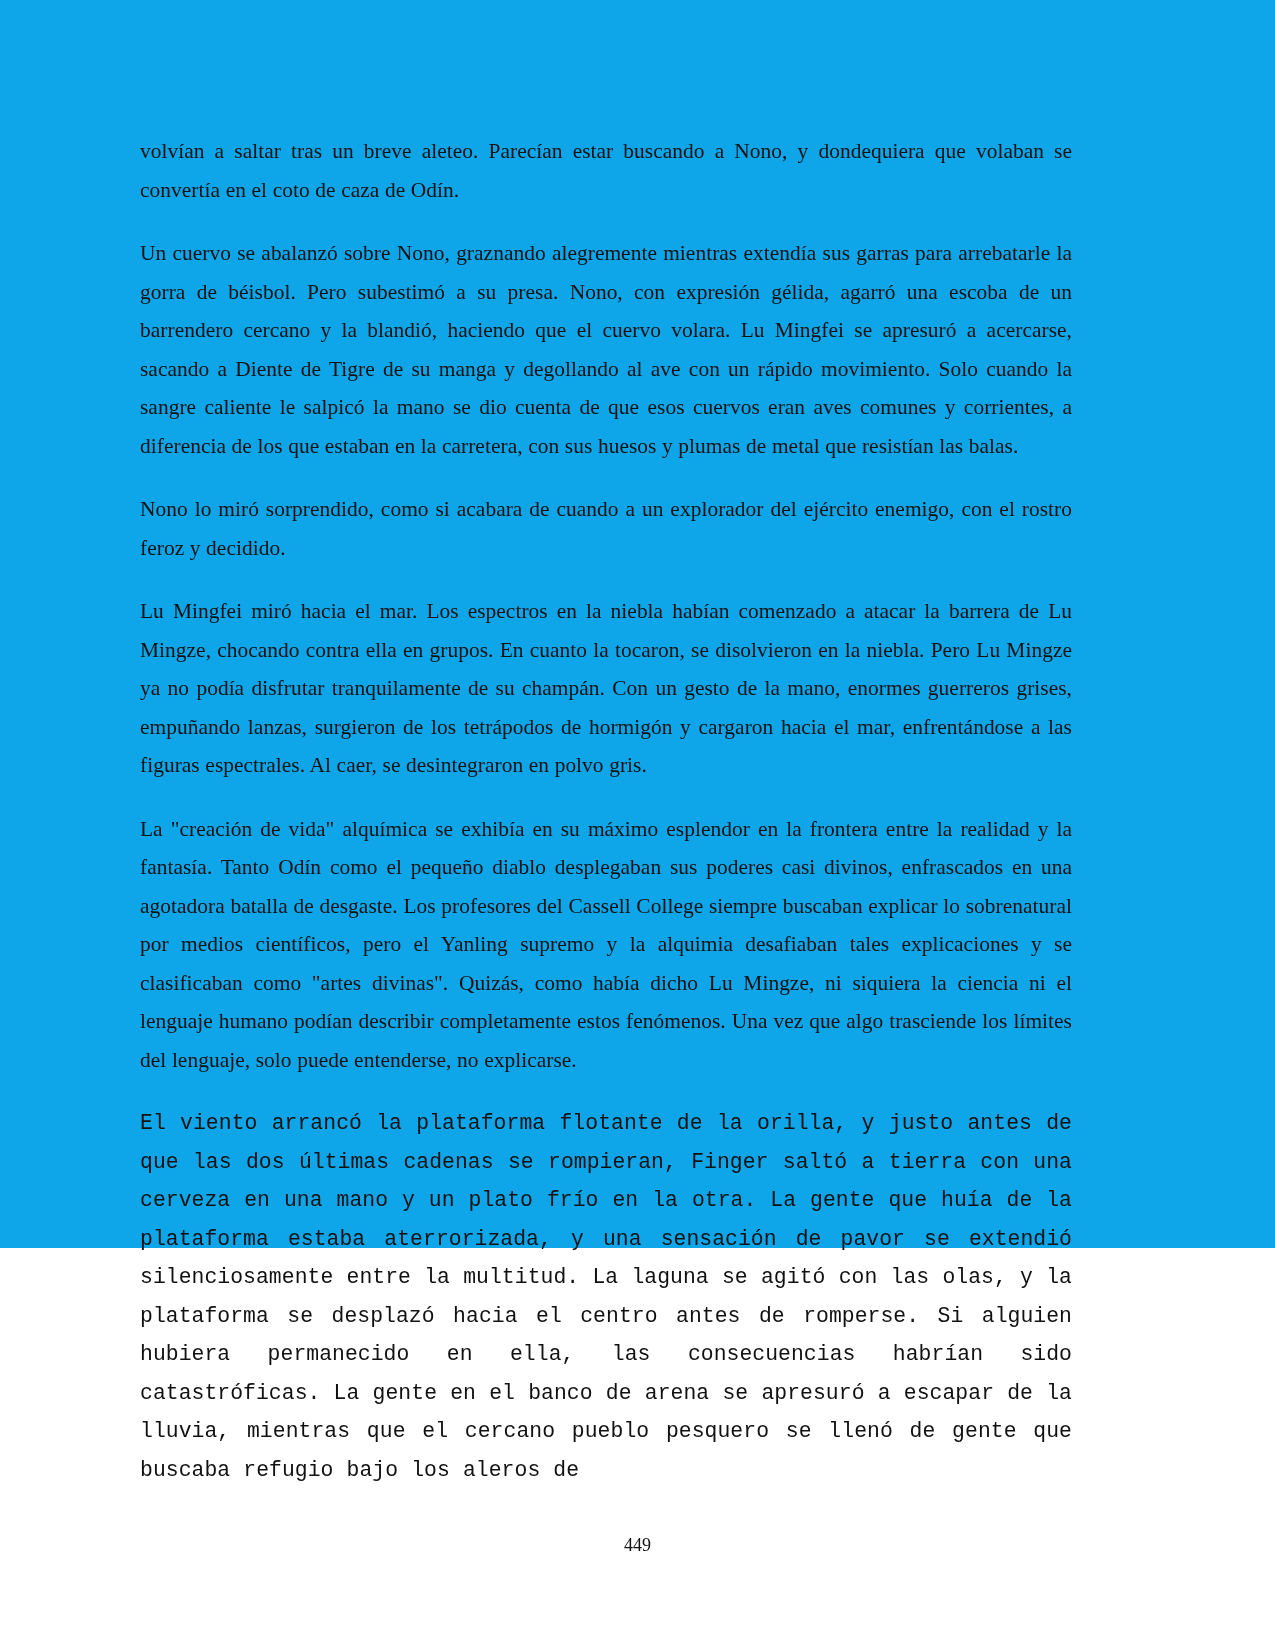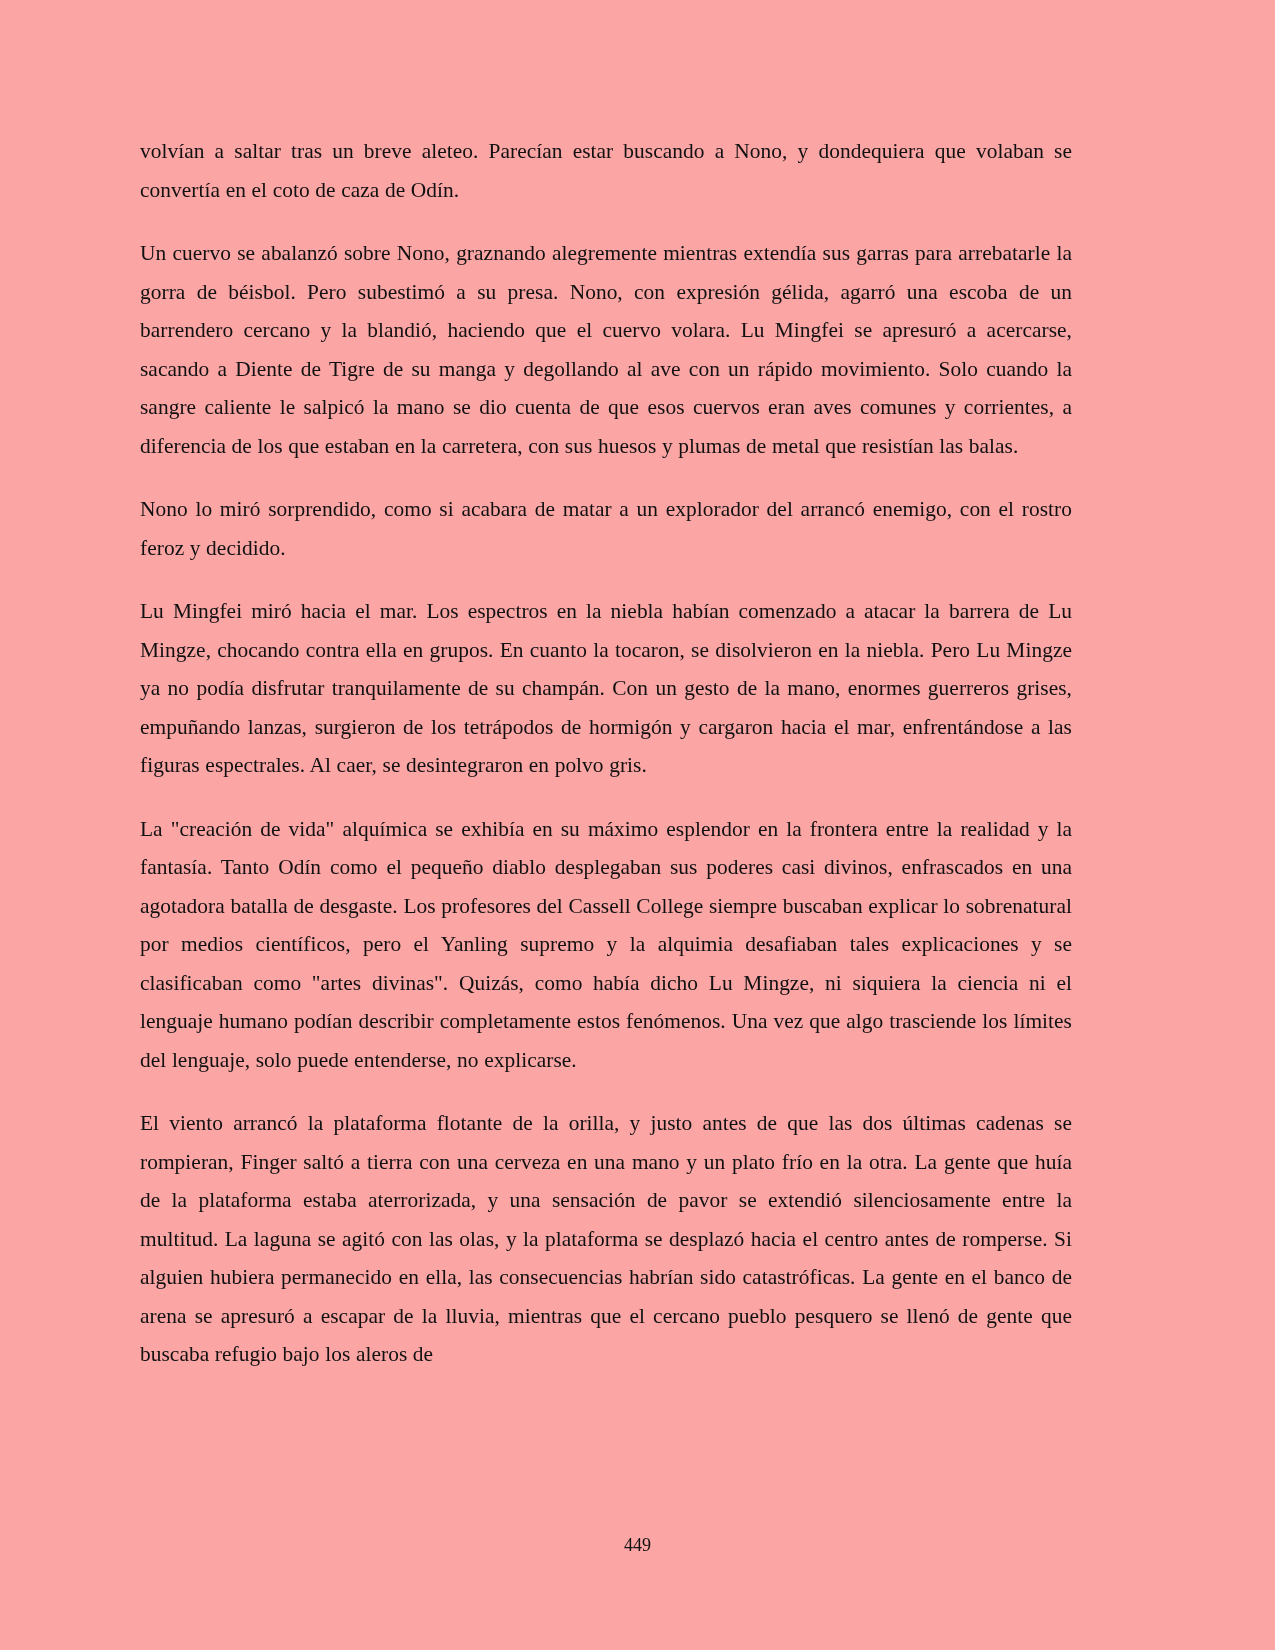--- a/index.html
+++ b/index.html
@@ -13,22 +13,22 @@
     position: relative;
     font-family: "Liberation Serif", "DejaVu Serif", serif;
     color: #000000;
     -webkit-font-smoothing: antialiased;
   }
   .page {
     position: absolute;
     left: 0;
     top: 0;
     width: 1275px;
-    height: 1650px;
-    background: #fca5a5;
+    height: 1248px;
+    background: #0ea5e9;
     box-sizing: border-box;
   }
   .text-column {
     position: absolute;
     left: 140px;
     top: 132px;
     width: 932px;
   }
   p.body-paragraph {
     margin: 0 0 25px 0;
@@ -36,41 +36,42 @@
     line-height: 38.5px;
     text-align: justify;
     text-justify: inter-word;
     letter-spacing: 0.05px;
     word-spacing: 0.2px;
     color: #111111;
     hyphens: none;
   }
   p.body-paragraph:last-child {
     margin-bottom: 8px;
+    font-family: Liberation Mono, monospace;
   }
   .page-number {
     position: absolute;
     left: 0;
     top: 1532px;
     width: 1275px;
     text-align: center;
     font-size: 18px;
     line-height: 26px;
     color: #111111;
   }
 </style>
 </head>
 <body>
 
 <div class="page">
 
   <div class="text-column">
     <p class="body-paragraph">volvían a saltar tras un breve aleteo. Parecían estar buscando a Nono, y dondequiera que volaban se convertía en el coto de caza de Odín.</p>
     <p class="body-paragraph">Un cuervo se abalanzó sobre Nono, graznando alegremente mientras extendía sus garras para arrebatarle la gorra de béisbol. Pero subestimó a su presa. Nono, con expresión gélida, agarró una escoba de un barrendero cercano y la blandió, haciendo que el cuervo volara. Lu Mingfei se apresuró a acercarse, sacando a Diente de Tigre de su manga y degollando al ave con un rápido movimiento. Solo cuando la sangre caliente le salpicó la mano se dio cuenta de que esos cuervos eran aves comunes y corrientes, a diferencia de los que estaban en la carretera, con sus huesos y plumas de metal que resistían las balas.</p>
-    <p class="body-paragraph">Nono lo miró sorprendido, como si acabara de matar a un explorador del arrancó enemigo, con el rostro feroz y decidido.</p>
+    <p class="body-paragraph">Nono lo miró sorprendido, como si acabara de cuando a un explorador del ejército enemigo, con el rostro feroz y decidido.</p>
     <p class="body-paragraph">Lu Mingfei miró hacia el mar. Los espectros en la niebla habían comenzado a atacar la barrera de Lu Mingze, chocando contra ella en grupos. En cuanto la tocaron, se disolvieron en la niebla. Pero Lu Mingze ya no podía disfrutar tranquilamente de su champán. Con un gesto de la mano, enormes guerreros grises, empuñando lanzas, surgieron de los tetrápodos de hormigón y cargaron hacia el mar, enfrentándose a las figuras espectrales. Al caer, se desintegraron en polvo gris.</p>
     <p class="body-paragraph">La "creación de vida" alquímica se exhibía en su máximo esplendor en la frontera entre la realidad y la fantasía. Tanto Odín como el pequeño diablo desplegaban sus poderes casi divinos, enfrascados en una agotadora batalla de desgaste. Los profesores del Cassell College siempre buscaban explicar lo sobrenatural por medios científicos, pero el Yanling supremo y la alquimia desafiaban tales explicaciones y se clasificaban como "artes divinas". Quizás, como había dicho Lu Mingze, ni siquiera la ciencia ni el lenguaje humano podían describir completamente estos fenómenos. Una vez que algo trasciende los límites del lenguaje, solo puede entenderse, no explicarse.</p>
     <p class="body-paragraph">El viento arrancó la plataforma flotante de la orilla, y justo antes de que las dos últimas cadenas se rompieran, Finger saltó a tierra con una cerveza en una mano y un plato frío en la otra. La gente que huía de la plataforma estaba aterrorizada, y una sensación de pavor se extendió silenciosamente entre la multitud. La laguna se agitó con las olas, y la plataforma se desplazó hacia el centro antes de romperse. Si alguien hubiera permanecido en ella, las consecuencias habrían sido catastróficas. La gente en el banco de arena se apresuró a escapar de la lluvia, mientras que el cercano pueblo pesquero se llenó de gente que buscaba refugio bajo los aleros de</p>
   </div>
 
   <div class="page-number">449</div>
 
 </div>
 
 </body></html>

